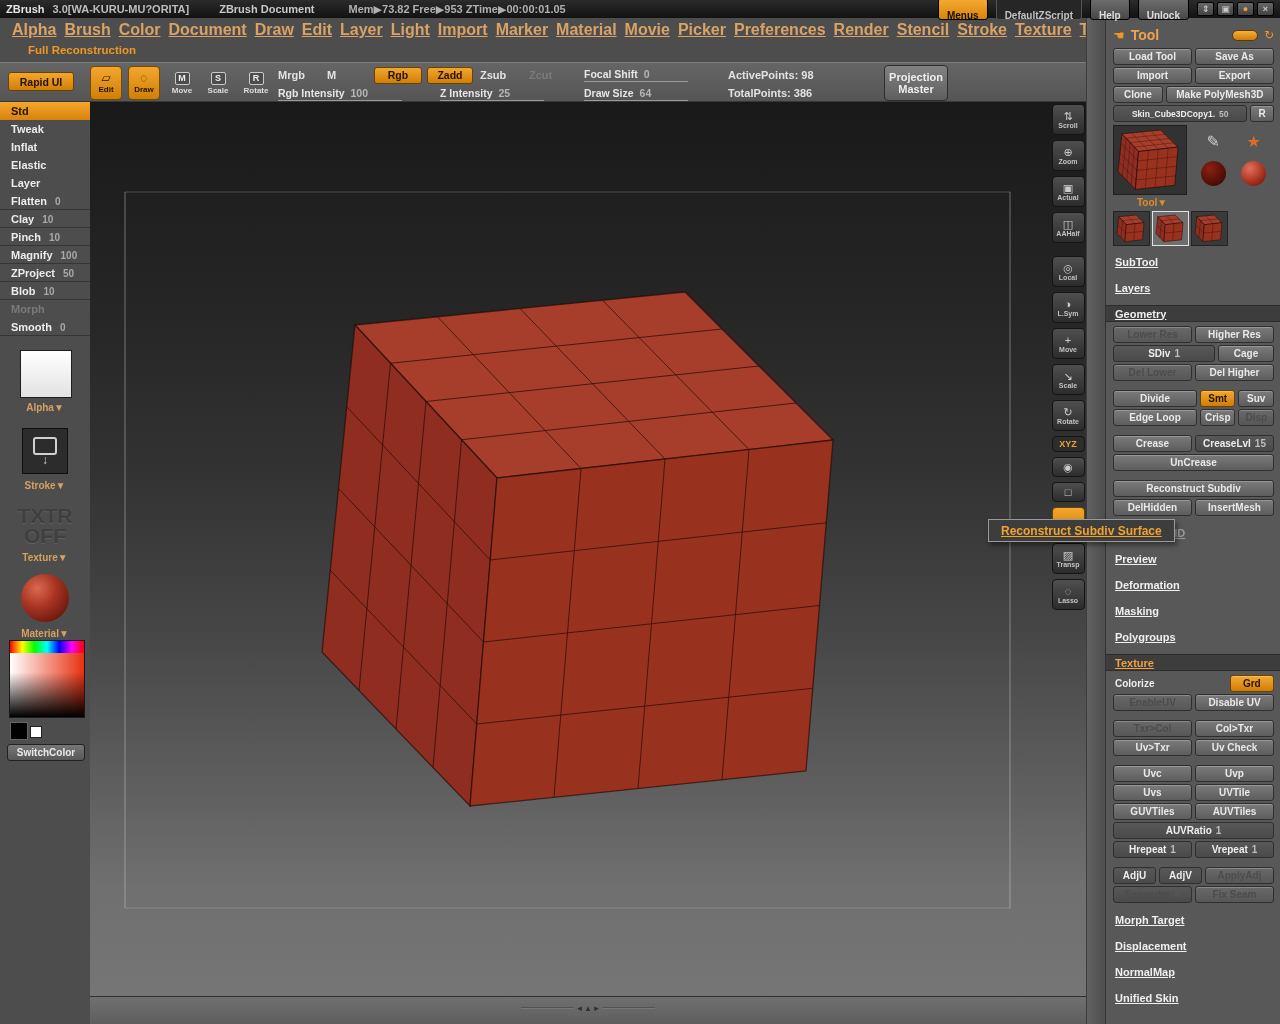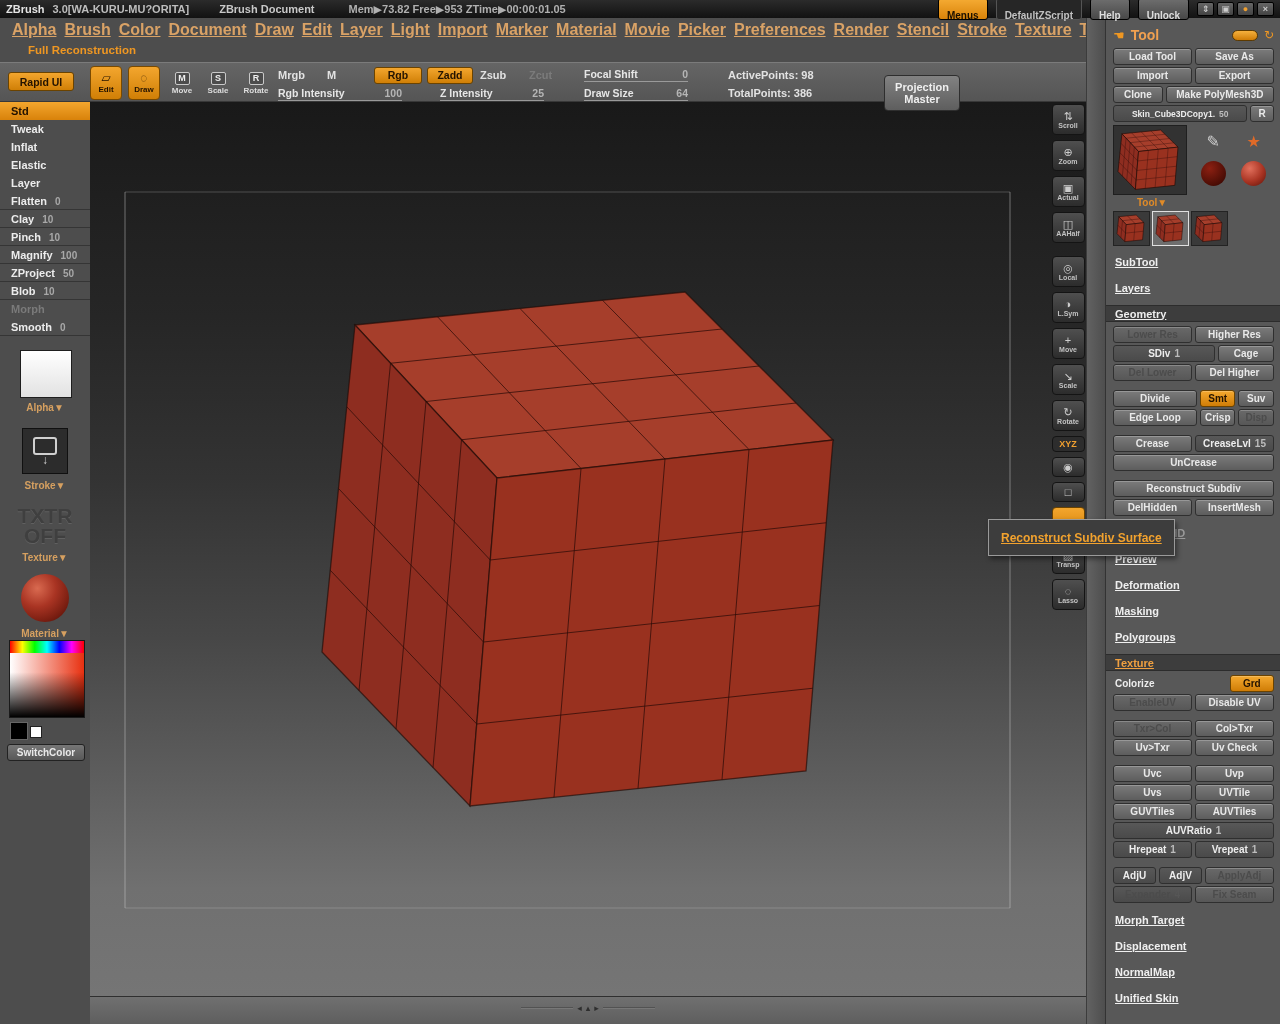--- a/index.html
+++ b/index.html
@@ -46,25 +46,25 @@
 .mode-btn.plain{color:#ddd;}
 .mode-glyph{font-size:12px;line-height:12px;}
 .mode-letter{width:15px;height:13px;border:1px solid #c9c9c9;font-size:9px;line-height:11px;
   text-align:center;background:#4c4c4c;color:#eee;border-radius:2px;font-weight:bold;}
 .mode-label{font-size:8px;font-weight:bold;}
 .tb-text{font-size:11px;font-weight:bold;color:#e2e2e2;}
 .tb-text.disabled{color:#7b7b7b;}
 .tb-smallbtn{height:17px;line-height:15px;text-align:center;font-size:10.5px;font-weight:bold;
   border-radius:3px;border:1px solid #6b4300;background:linear-gradient(#f3a62e,#d07f06);color:#241300;}
 .tb-slider{border-bottom:1px solid #9a9a9a;padding-bottom:1px;font-size:10.5px;font-weight:bold;
-  color:#e6e6e6;display:flex;justify-content:space-between;}
+  color:#e6e6e6;display:flex;justify-content:flex-start;}
 .tb-slider .val{color:#b5b5b5;margin-left:6px;}
-#projection-master{left:884px;top:2px;width:76px;height:36px;background:linear-gradient(#828282,#5e5e5e);
+#projection-master{left:884px;top:2px;width:64px;height:36px;background:linear-gradient(#828282,#5e5e5e);
   border:1px solid #2e2e2e;border-radius:4px;color:#efefef;font-size:11px;font-weight:bold;
-  text-align:center;display:flex;align-items:center;justify-content:center;padding:0 5px;margin-top:10px;}
+  text-align:center;display:flex;align-items:center;justify-content:center;padding:0 5px;}
 
 
 #sidebar{position:absolute;left:0;top:102px;width:90px;height:922px;background:#4d4d4d;z-index:4;}
 .brush-row{height:18px;display:flex;align-items:center;padding-left:11px;gap:5px;
   font-size:11px;font-weight:bold;color:#ececec;}
 .brush-row.active{background:linear-gradient(#f3a62e,#d8820a);color:#231200;}
 .brush-row.disabled{color:#7a7a7a;}
 .brush-row.slider{box-shadow:inset 0 -1px 0 rgba(0,0,0,0.30);gap:8px;}
 .b-val{color:#a8a8a8;font-size:10px;}
 #alpha-thumb{position:absolute;left:20px;top:248px;width:52px;height:48px;
@@ -114,21 +114,21 @@
 .nav-label{font-size:7px;font-weight:bold;color:#c2c2c2;line-height:8px;}
 .nav-btn.small{height:20px;}
 .nav-btn.textonly{height:16px;background:#2d2d2d;color:#f0a030;font-size:9px;font-weight:bold;}
 .nav-btn.accent{background:linear-gradient(#f3a62e,#cf7d05);border-color:#6b4300;}
 .nav-btn.accent .nav-glyph{color:#2b1600;}
 
 #gutter{position:absolute;left:1086px;top:18px;width:19px;height:1006px;
   background:linear-gradient(90deg,#626262,#4e4e4e);border-left:1px solid #3c3c3c;}
 
 
-#tooltip{position:absolute;left:988px;top:519px;height:37px;padding:0 12px;background:#3d3d3d;
+#tooltip{position:absolute;left:988px;top:519px;height:23px;padding:0 12px;background:#3d3d3d;
   border:1px solid #9a9a9a;box-shadow:2px 3px 5px rgba(0,0,0,0.45);color:#f2a22e;font-size:12px;
   font-weight:bold;display:flex;align-items:center;z-index:50;text-decoration:underline;white-space:nowrap;}
 
 
 #palette{position:absolute;left:1105px;top:18px;width:175px;height:1006px;background:#585858;
   border-left:1px solid #333;padding:4px 6px 0 7px;z-index:10;overflow:hidden;}
 #palette-header{height:26px;display:flex;align-items:center;gap:6px;}
 #palette-hand{color:#ef9722;font-size:13px;}
 #palette-title{color:#f0a050;font-size:14px;font-weight:bold;flex:1;}
 #palette-pill{width:26px;height:11px;border-radius:6px;background:linear-gradient(#f6b13e,#d07d06);

